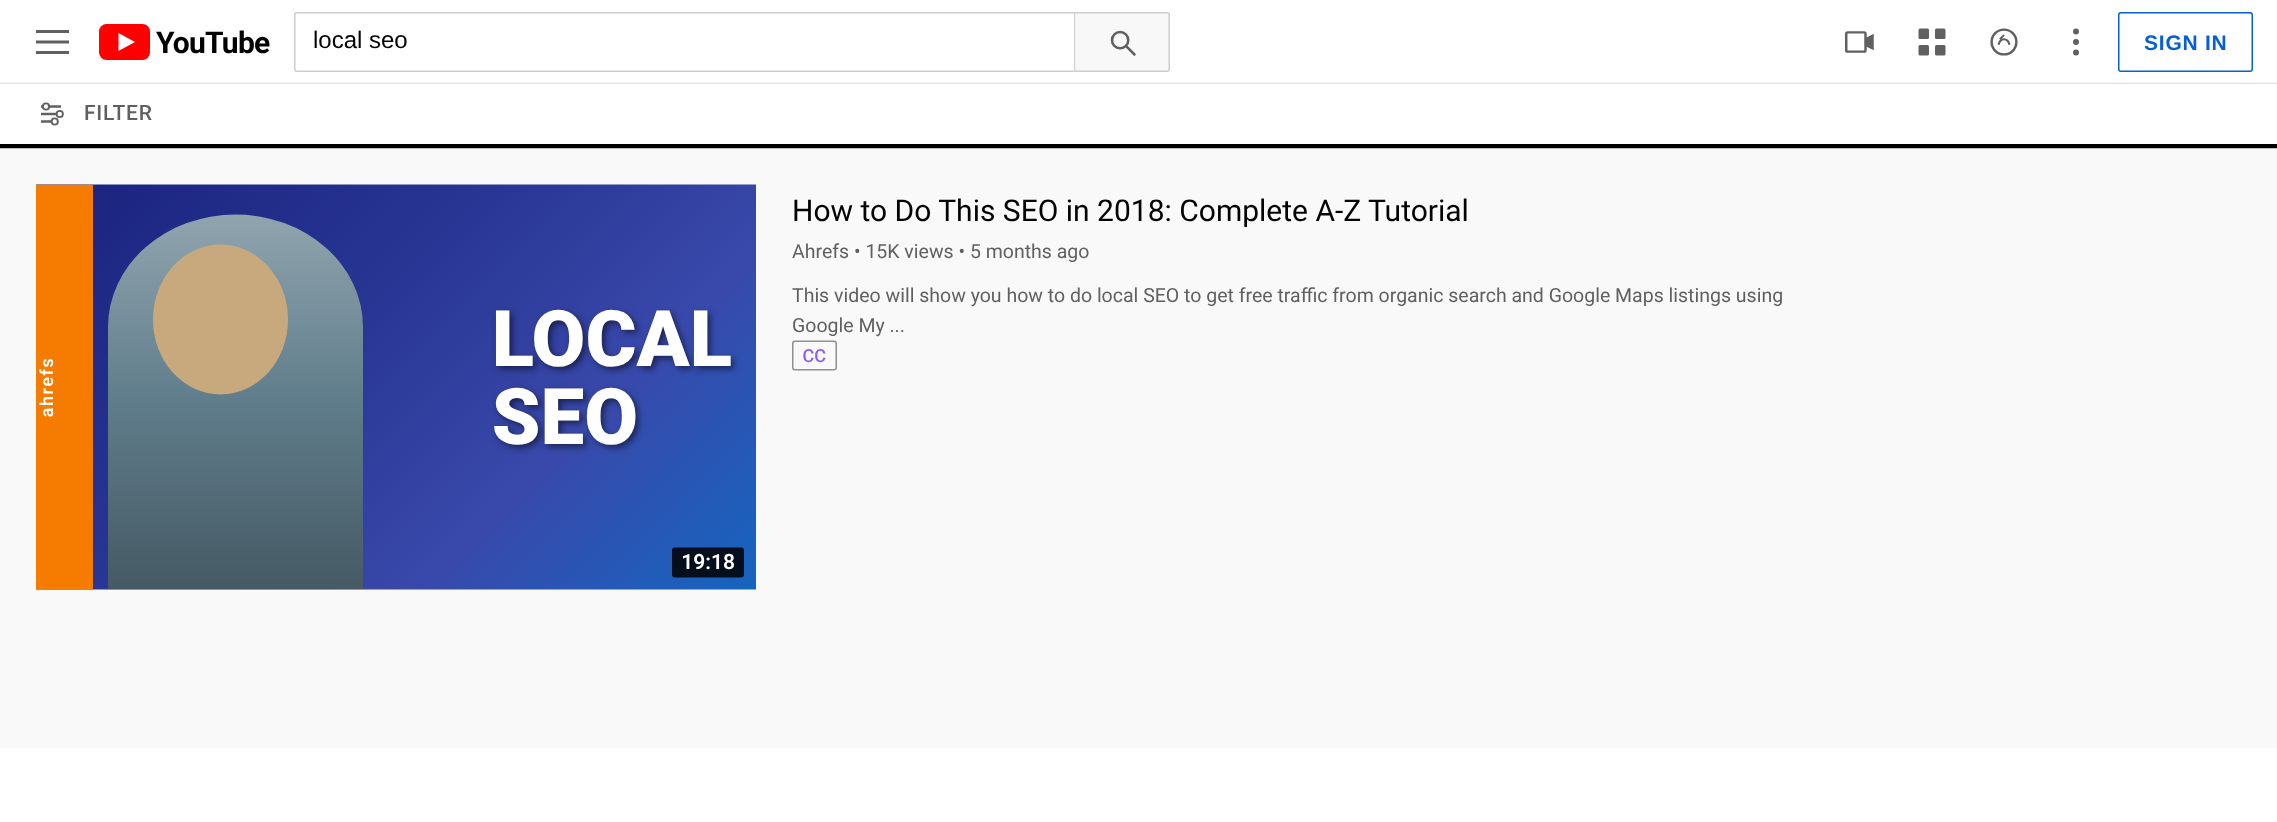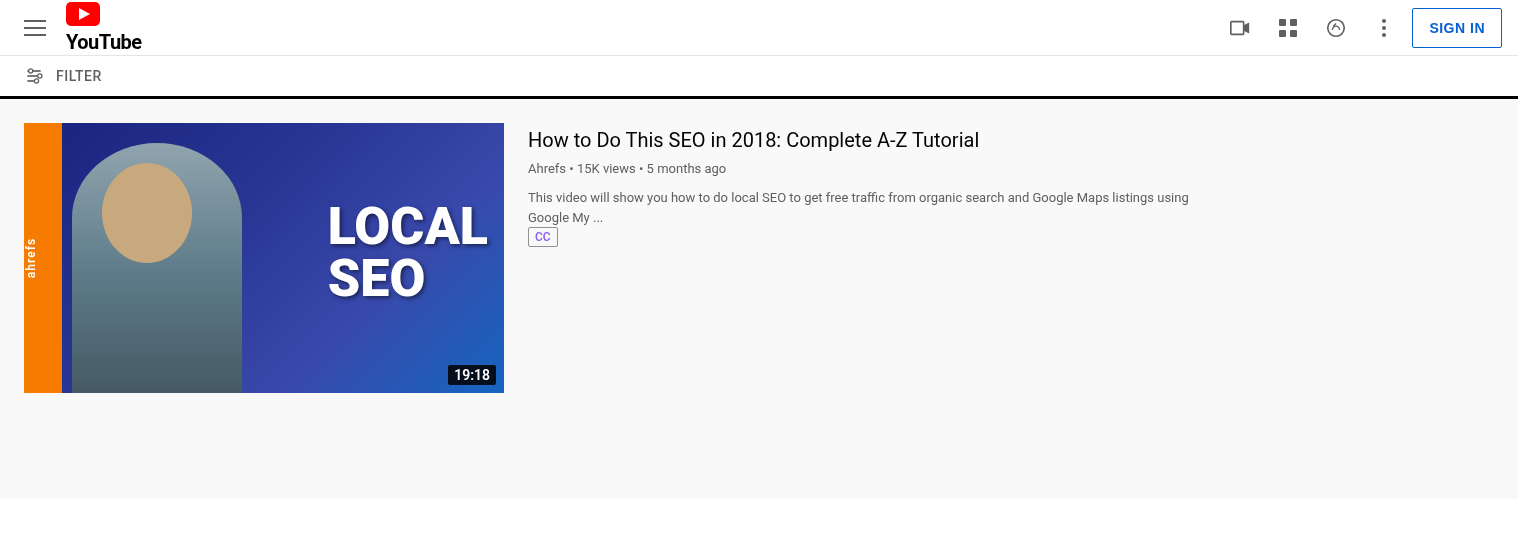--- a/index.html
+++ b/index.html
@@ -34,24 +34,24 @@
       padding: 8px;
     }
     .hamburger-icon span {
       display: block;
       width: 22px;
       height: 2px;
       background: #606060;
     }
     .logo-area {
       display: flex;
+      align-items: center;
       gap: 4px;
       text-decoration: none;
       cursor: pointer;
-      flex-direction: column;
     }
     .yt-logo-icon {
       width: 34px;
       height: 24px;
     }
     .yt-wordmark {
       font-size: 20px;
       font-weight: 700;
       color: #030303;
       letter-spacing: -0.5px;
@@ -277,20 +277,31 @@
     </div>
     <div class="logo-area">
       <svg class="yt-logo-icon" viewBox="0 0 34 24" fill="none">
         <rect width="34" height="24" rx="5" fill="#FF0000"></rect>
         <polygon points="13,6 13,18 24,12" fill="white"></polygon>
       </svg>
       <span class="yt-wordmark">YouTube</span>
     </div>
   </div>
 
+  <div class="search-area">
+    <div class="search-input-wrapper">
+      <input class="search-input" type="text" value="local seo" style="">
+    </div>
+    <button class="search-btn">
+      <svg width="20" height="20" viewBox="0 0 24 24" fill="none">
+        <circle cx="10.5" cy="10.5" r="6.5" stroke="#606060" stroke-width="2"></circle>
+        <line x1="15.5" y1="15.5" x2="22" y2="22" stroke="#606060" stroke-width="2" stroke-linecap="round"></line>
+      </svg>
+    </button>
+  </div>
 
   <div class="header-right">
     <button class="icon-btn" title="Upload">
       <svg width="22" height="22" viewBox="0 0 24 24" fill="none">
         <rect x="2" y="5" width="14" height="14" rx="1" stroke="#606060" stroke-width="1.8"></rect>
         <polygon points="16,9 22,6 22,18 16,15" fill="#606060"></polygon>
         <line x1="7" y1="9" x2="7" y2="15" stroke="white" stroke-width="2"></line>
         <line x1="4" y1="12" x2="10" y2="12" stroke="white" stroke-width="2"></line>
       </svg>
     </button>

